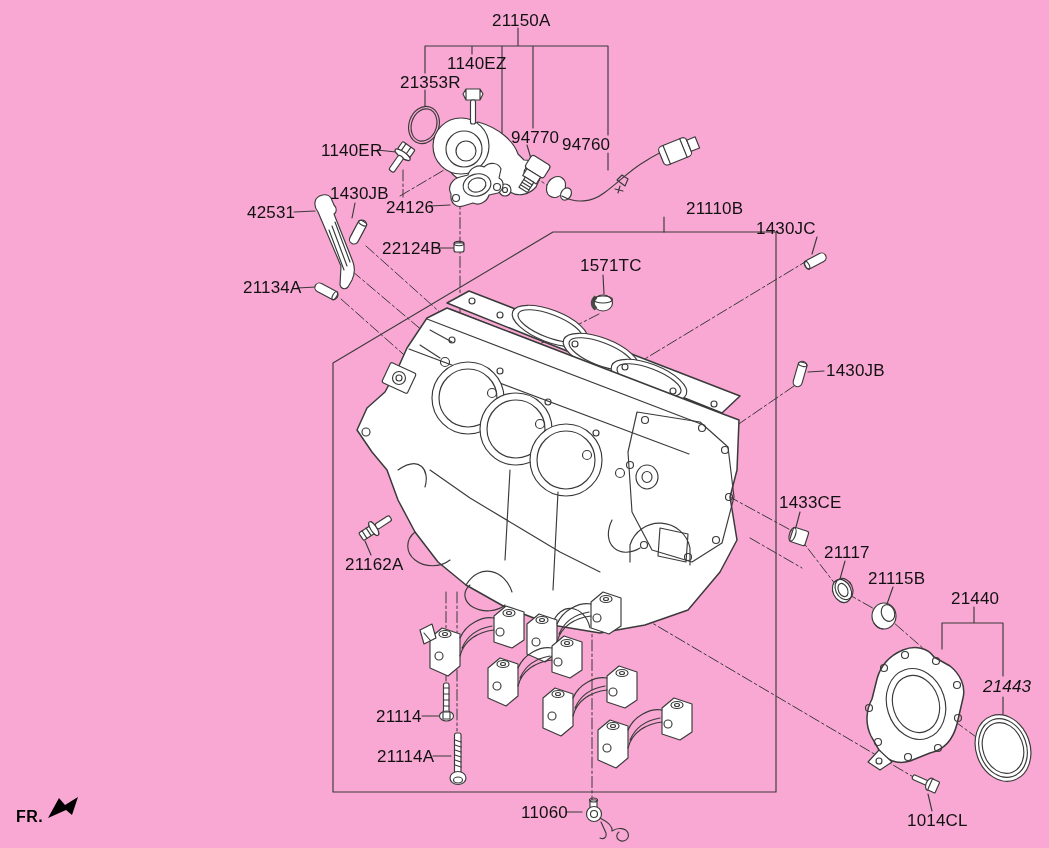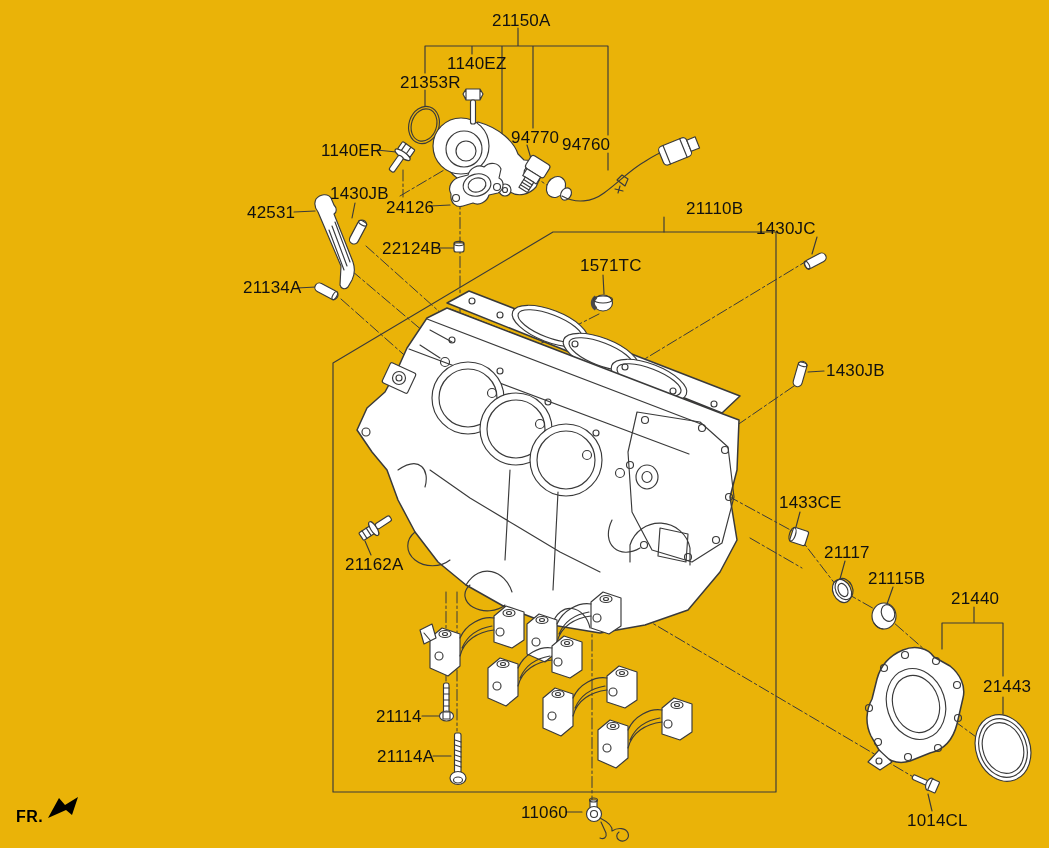--- a/index.html
+++ b/index.html
@@ -1,16 +1,16 @@
 <!DOCTYPE html>
 <html><head>
 <meta charset="utf-8">
 <style>
   html,body{margin:0;padding:0;background:#fff;}
-  .stage{position:relative;width:1049px;height:848px;background:#eab308;overflow:hidden;
+  .stage{position:relative;width:1049px;height:848px;background:#f9a8d4;overflow:hidden;
          font-family:"Liberation Sans", sans-serif;}
   .stage svg{position:absolute;left:0;top:0;}
   .part-label{position:absolute;font-size:17px;line-height:17px;color:#111;
               letter-spacing:.2px;white-space:nowrap;cursor:default;}
   .fr-marker{position:absolute;left:16px;top:808px;font-size:16px;font-weight:bold;
              color:#000;letter-spacing:.5px;}
   .lines{stroke:#3a3a3a;stroke-width:1.15;fill:none;stroke-linecap:round;stroke-linejoin:round;}
   .thick{stroke-width:1.5;}
   .dd{stroke-dasharray:11 3 2.5 3;stroke-width:1;}
   .wh{fill:#ffffff;}
@@ -336,21 +336,21 @@
       <div class="part-label" style="left: 756px; top: 220px;">1430JC</div>
       <div class="part-label" style="left: 382px; top: 240px;">22124B</div>
       <div class="part-label" style="left: 580px; top: 257px;">1571TC</div>
       <div class="part-label" style="left: 243px; top: 279px;">21134A</div>
       <div class="part-label" style="left: 826px; top: 362px;">1430JB</div>
       <div class="part-label" style="left: 779px; top: 494px;">1433CE</div>
       <div class="part-label" style="left: 824px; top: 544px;">21117</div>
       <div class="part-label" style="left: 345px; top: 556px; text-align: center;">21162A</div>
       <div class="part-label" style="left: 868px; top: 570px;">21115B</div>
       <div class="part-label" style="left: 951px; top: 590px;">21440</div>
-      <div class="part-label" style="left: 983px; top: 678px;">21443</div>
+      <div class="part-label" style="left: 983px; top: 678px; font-style: italic;">21443</div>
       <div class="part-label" style="left: 376px; top: 708px;">21114</div>
       <div class="part-label" style="left: 377px; top: 748px;">21114A</div>
       <div class="part-label" style="left: 521px; top: 804px;">11060</div>
       <div class="part-label" style="left: 907px; top: 812px;">1014CL</div>
     </div>
 
 <div class="fr-marker">FR.</div>
 
 </div>
 

